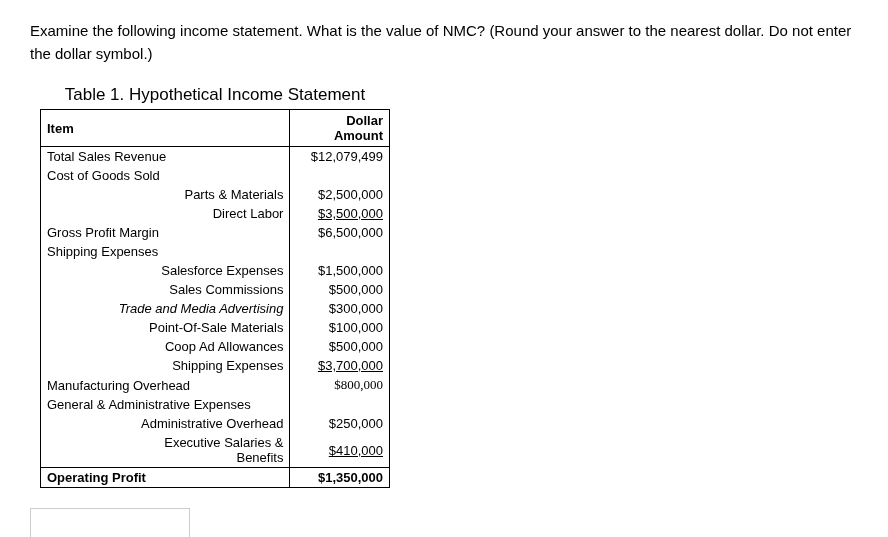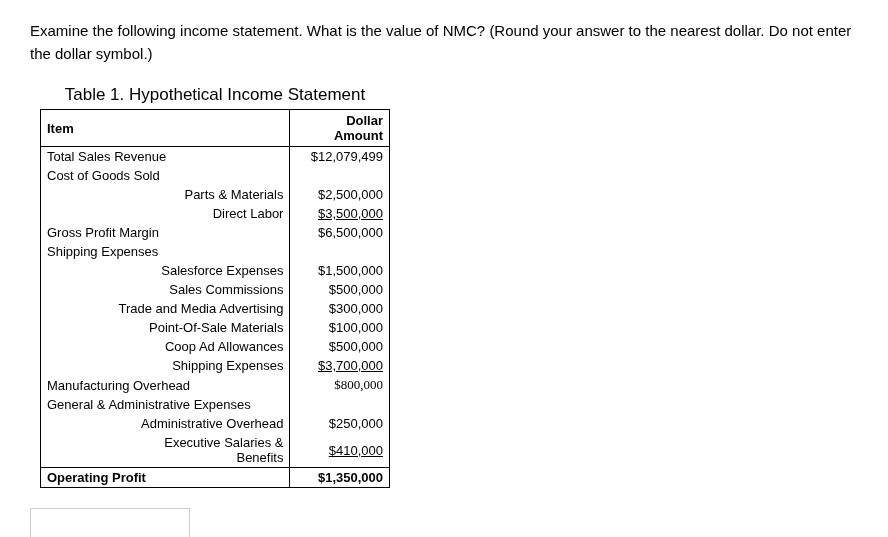--- a/index.html
+++ b/index.html
@@ -98,21 +98,21 @@
         </tr>
         <tr>
           <td style="padding-left: 86px; text-align: right;">Salesforce Expenses</td>
           <td style="text-align: right;">$1,500,000</td>
         </tr>
         <tr>
           <td style="padding-left: 86px; text-align: right;">Sales Commissions</td>
           <td style="text-align: right;">$500,000</td>
         </tr>
         <tr>
-          <td style="padding-left: 36px; text-align: right;">Trade and Media Advertising</td>
+          <td style="padding-left: 36px; text-align: right; font-style: italic;">Trade and Media Advertising</td>
           <td style="text-align: right;">$300,000</td>
         </tr>
         <tr>
           <td style="padding-left: 86px; text-align: right;">Point-Of-Sale Materials</td>
           <td style="text-align: right;">$100,000</td>
         </tr>
         <tr>
           <td style="padding-left: 86px; text-align: right;">Coop Ad Allowances</td>
           <td style="text-align: right;">$500,000</td>
         </tr>

